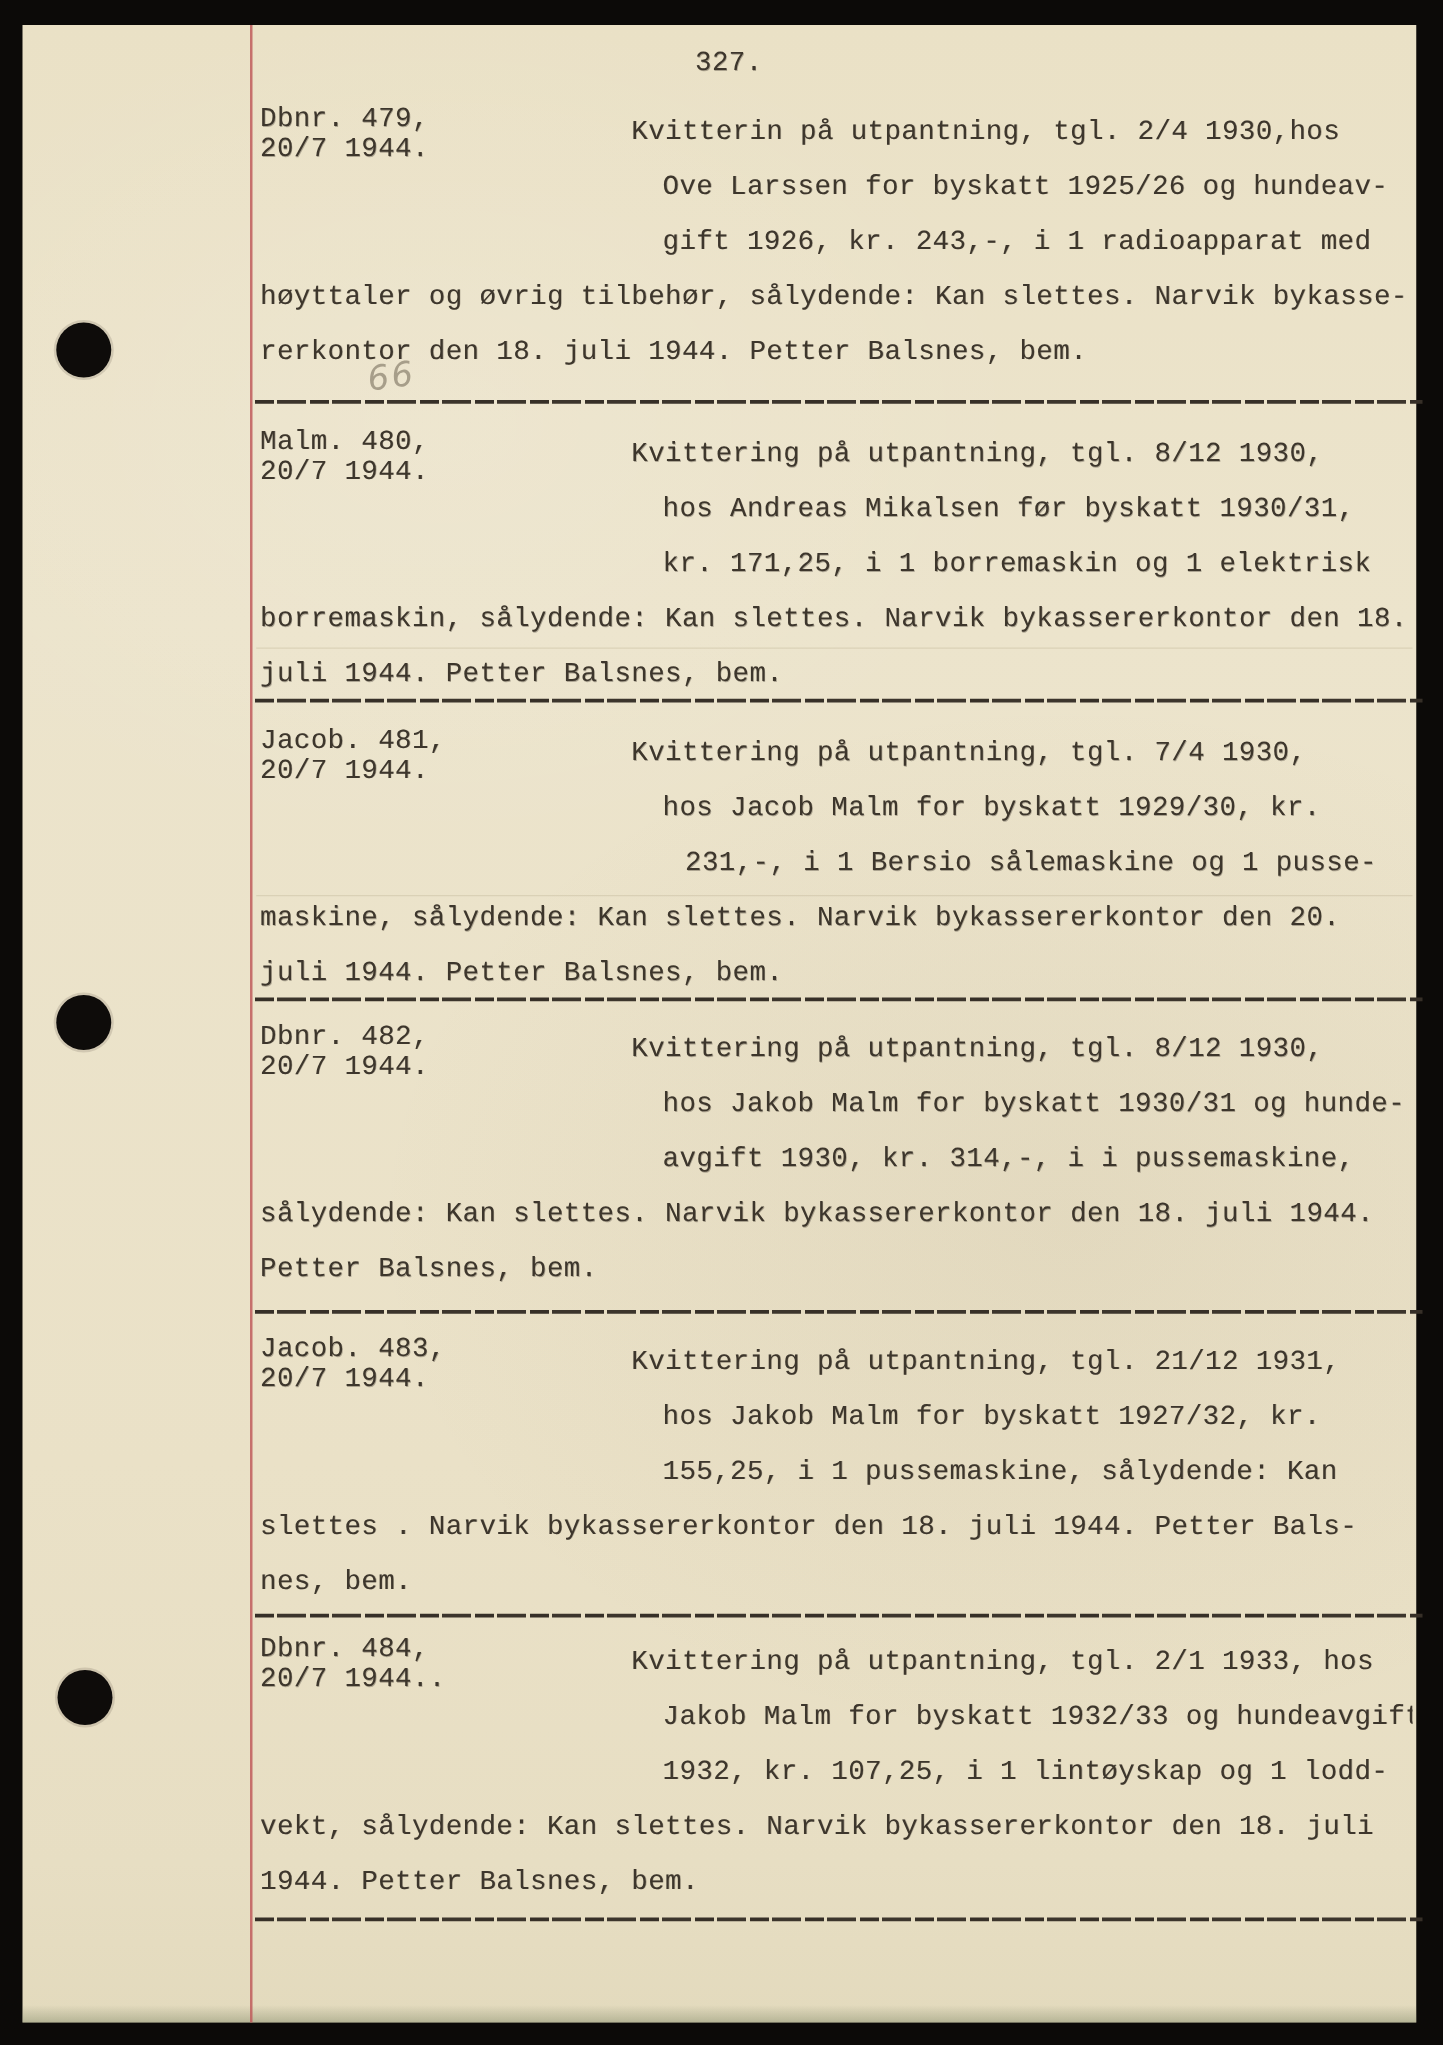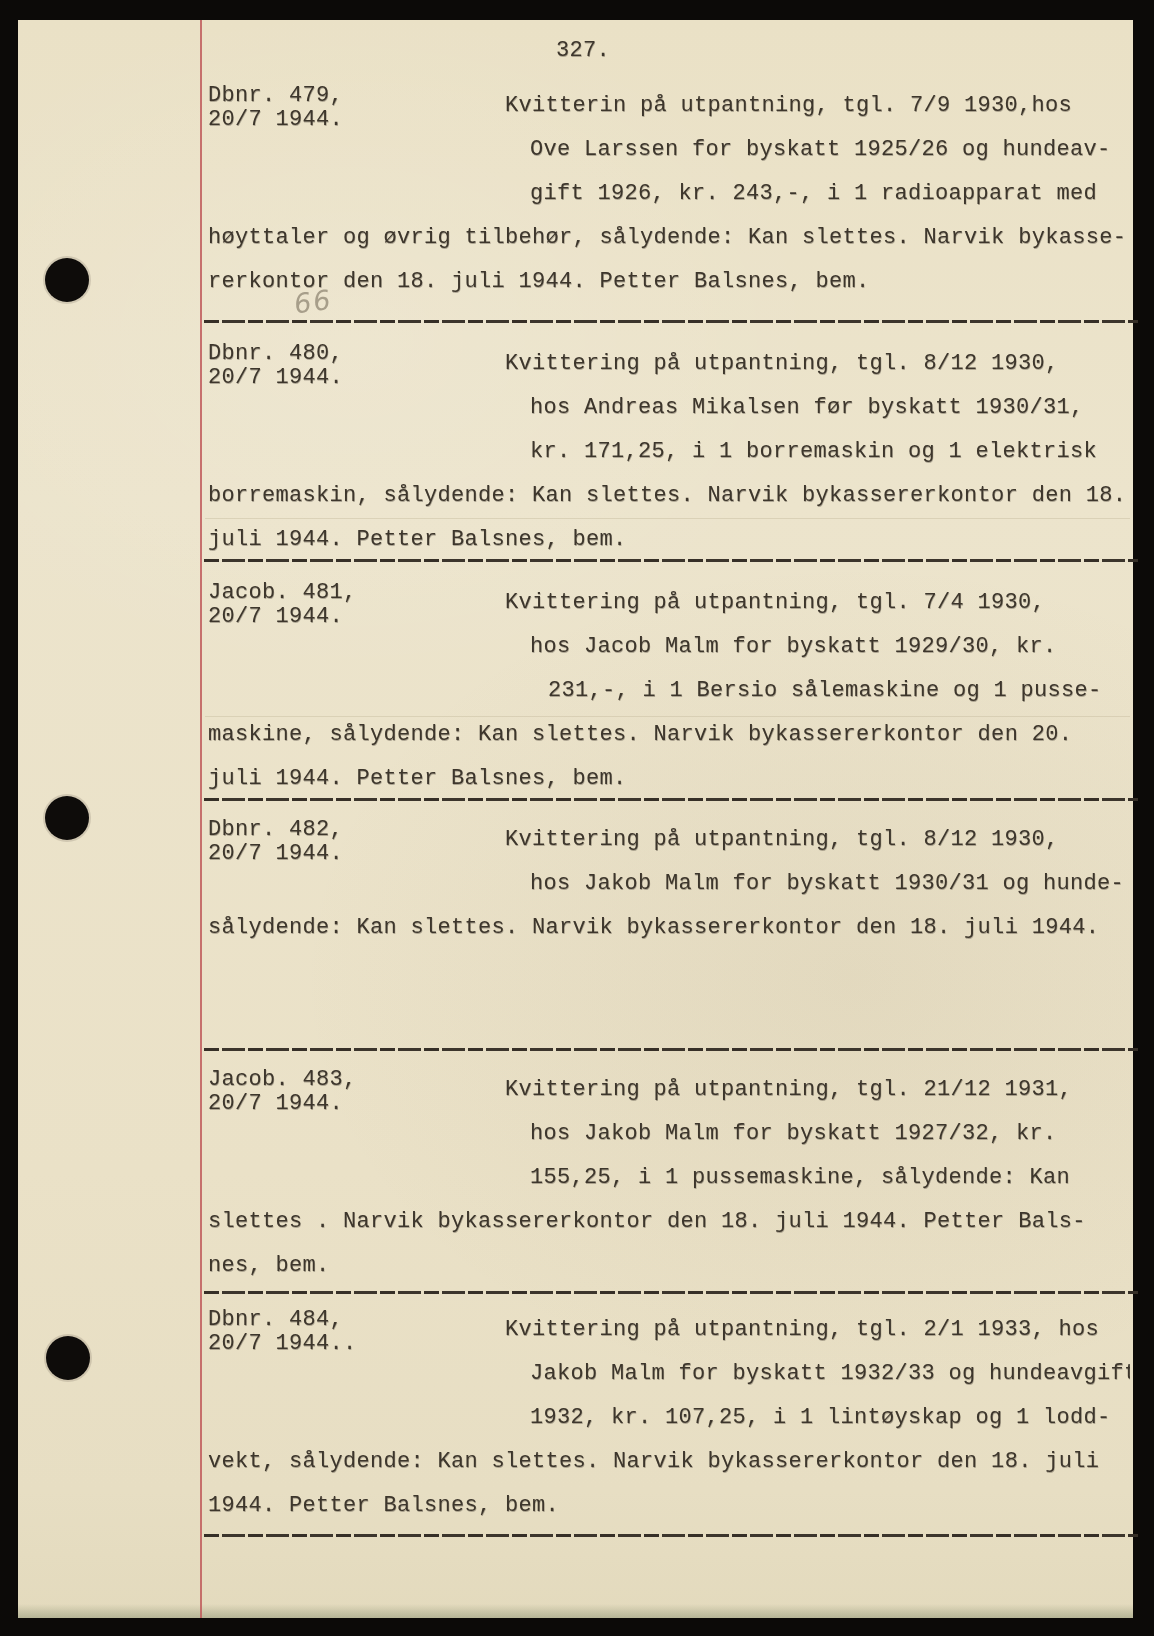--- a/index.html
+++ b/index.html
@@ -144,31 +144,31 @@
     <div class="faint-rule r2"></div>
 
     <div class="entries">
         <div class="entry">
     <div class="entry-ref-block">
       <div>Dbnr. 479,</div>
       <div>20/7 1944.</div>
     </div>
     <div class="entry-lines">
 
-    <div class="tline ind1">Kvitterin på utpantning, tgl. 7/9 1930,hos</div>
+    <div class="tline ind1">Kvitterin på utpantning, tgl. 2/4 1930,hos</div>
             <div class="tline ind2">Ove Larssen for byskatt 1925/26 og hundeav-</div>
             <div class="tline ind2">gift 1926, kr. 243,-, i 1 radioapparat med</div>
             <div class="tline ind0">høyttaler og øvrig tilbehør, sålydende: Kan slettes. Narvik bykasse-</div>
             <div class="tline ind0">rerkontor den 18. juli 1944. Petter Balsnes, bem.</div>
           </div>
     <div class="entry-sep"></div>
   </div>
         <div class="entry">
     <div class="entry-ref-block">
-      <div>Dbnr. 480,</div>
+      <div>Malm. 480,</div>
       <div>20/7 1944.</div>
     </div>
     <div class="entry-lines">
 
     <div class="tline ind1">Kvittering på utpantning, tgl. 8/12 1930,</div>
             <div class="tline ind2">hos Andreas Mikalsen før byskatt 1930/31,</div>
             <div class="tline ind2">kr. 171,25, i 1 borremaskin og 1 elektrisk</div>
             <div class="tline ind0">borremaskin, sålydende: Kan slettes. Narvik bykassererkontor den 18.</div>
             <div class="tline ind0">juli 1944. Petter Balsnes, bem.</div>
           </div>
@@ -191,21 +191,23 @@
   </div>
         <div class="entry">
     <div class="entry-ref-block">
       <div>Dbnr. 482,</div>
       <div>20/7 1944.</div>
     </div>
     <div class="entry-lines">
 
     <div class="tline ind1">Kvittering på utpantning, tgl. 8/12 1930,</div>
             <div class="tline ind2">hos Jakob Malm for byskatt 1930/31 og hunde-</div>
+            <div class="tline ind2">avgift 1930, kr. 314,-, i i pussemaskine,</div>
             <div class="tline ind0">sålydende: Kan slettes. Narvik bykassererkontor den 18. juli 1944.</div>
+            <div class="tline ind0">Petter Balsnes, bem.</div>
           </div>
     <div class="entry-sep"></div>
   </div>
         <div class="entry">
     <div class="entry-ref-block">
       <div>Jacob. 483,</div>
       <div>20/7 1944.</div>
     </div>
     <div class="entry-lines">
 

